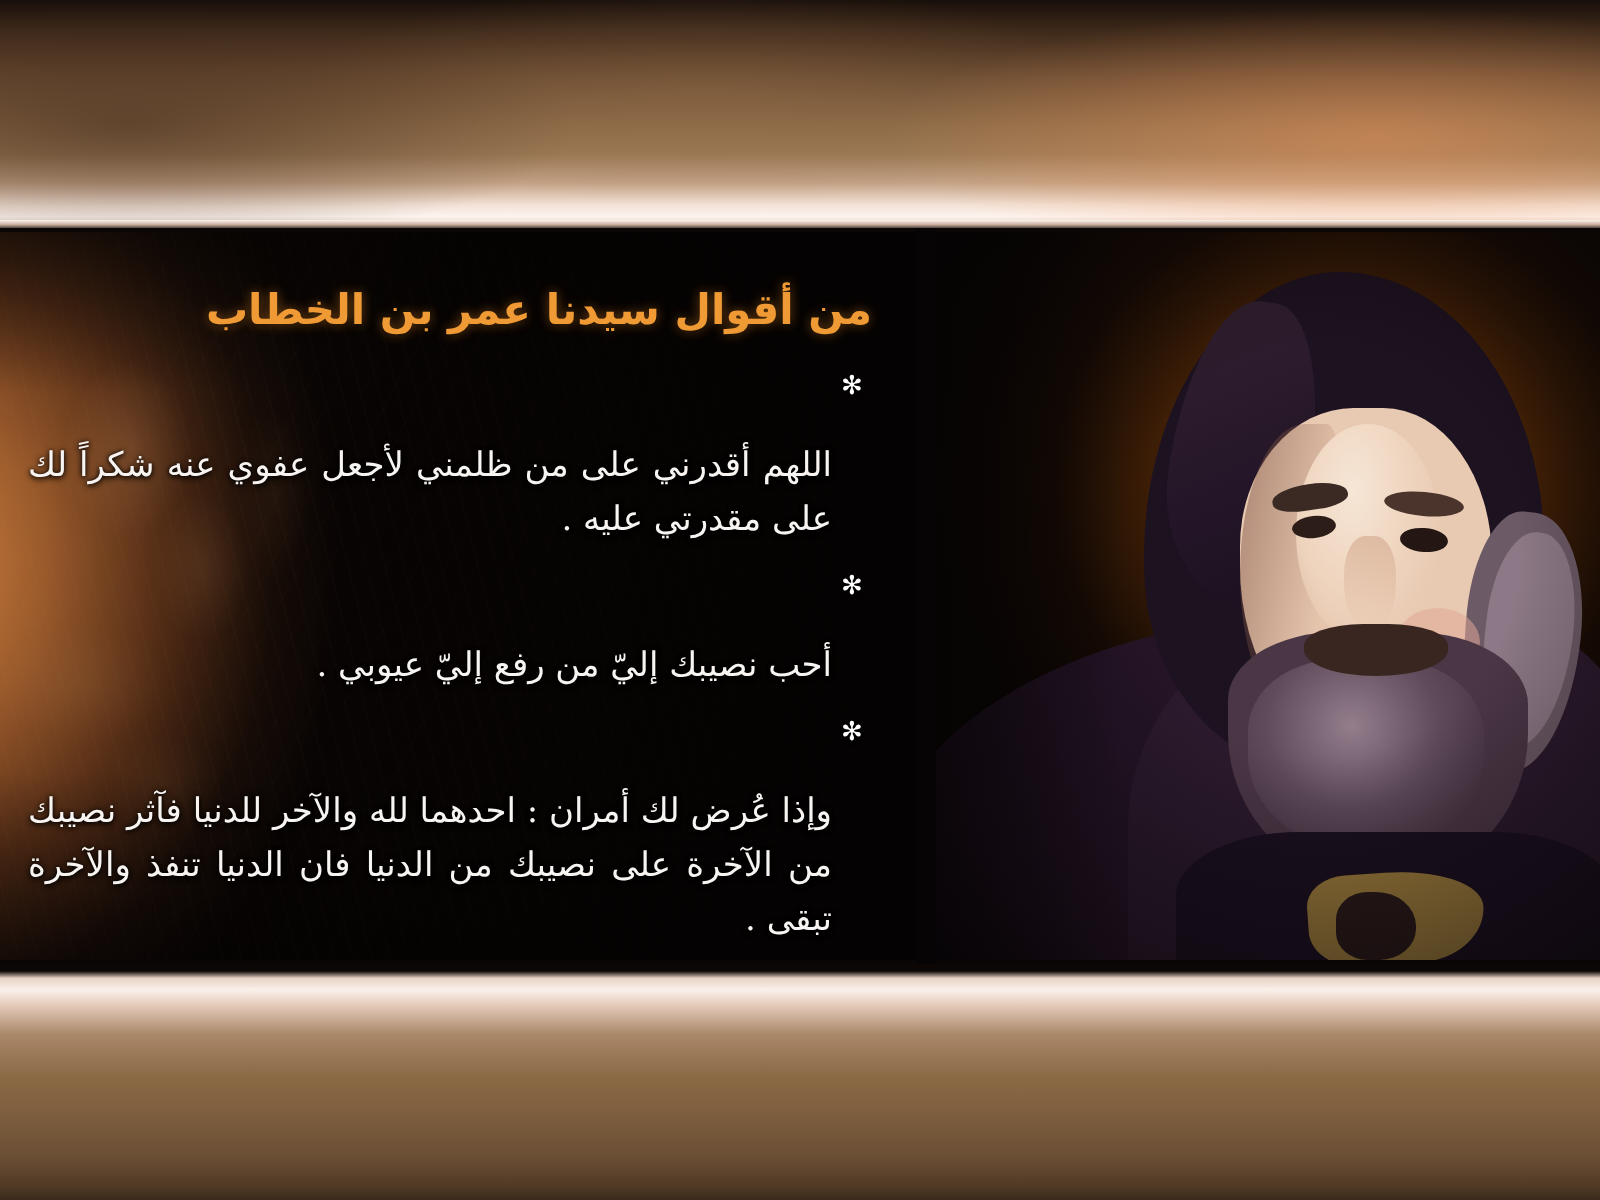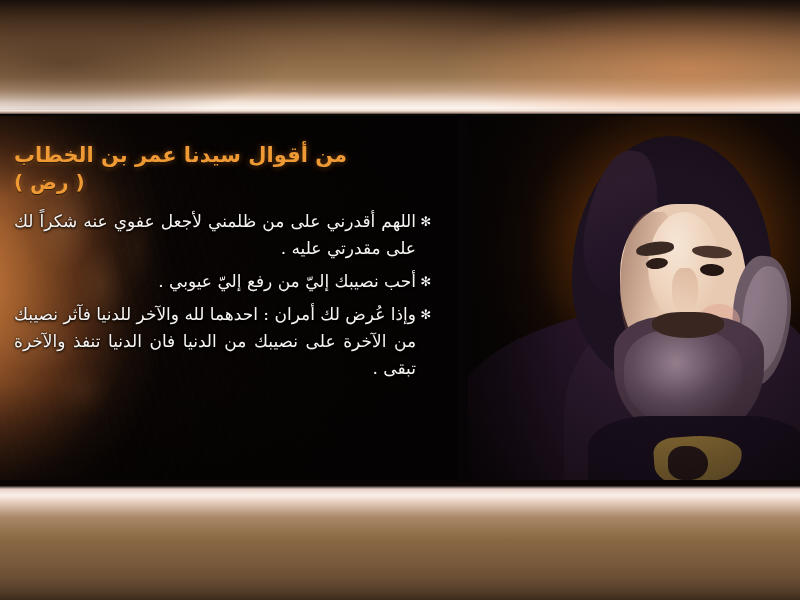--- a/index.html
+++ b/index.html
@@ -134,21 +134,21 @@
   .panel-content {
     position: absolute;
     inset: 0;
     direction: rtl;
     text-align: right;
     padding: 26px 22px 10px 14px;
     box-sizing: border-box;
   }
 
   .title-block {
-    text-align: left;
+    text-align: right;
     margin: 0 0 10px 0;
   }
   .title-main {
     font-family: "DejaVu Sans", "Liberation Sans", sans-serif;
     font-size: 21px;
     font-weight: bold;
     color: #ef9a34;
     letter-spacing: 0.5px;
     line-height: 1.25;
     text-shadow: 0 0 6px rgba(255,150,40,0.45), 0 1px 1px rgba(0,0,0,0.85);
@@ -186,20 +186,21 @@
   }
   .quote-text {
     flex: 1 1 auto;
     color: #f7f4f2;
     font-family: "DejaVu Serif", "Liberation Serif", serif;
     font-size: 17px;
     line-height: 27px;
     text-align: justify;
     text-justify: inter-word;
     text-shadow: 0 1px 3px rgba(0,0,0,0.95), 0 0 2px rgba(0,0,0,0.8);
+    margin-top: 40px;
   }
 
   
   .panel-portrait {
     position: absolute;
     left: 468px; top: 116px;
     width: 332px;
     height: 364px;
     overflow: hidden;
     background: #0a0607;
@@ -381,21 +382,20 @@
   <div class="panel-gap"></div>
 
   <div class="panel-text">
     <div class="panel-texture"></div>
     <div class="panel-vignette"></div>
 
     <div class="panel-content">
 
       <div class="title-block">
         <div class="title-main">من أقوال سيدنا عمر بن الخطاب</div>
-        <div class="title-sub">( رض )</div>
       </div>
 
       <ul class="quote-list">
 
         <li class="quote-item">
           <span class="quote-bullet">✻</span>
           <span class="quote-text">اللهم أقدرني على من ظلمني لأجعل عفوي عنه شكراً لك على مقدرتي عليه .</span>
         </li>
 
         <li class="quote-item">

